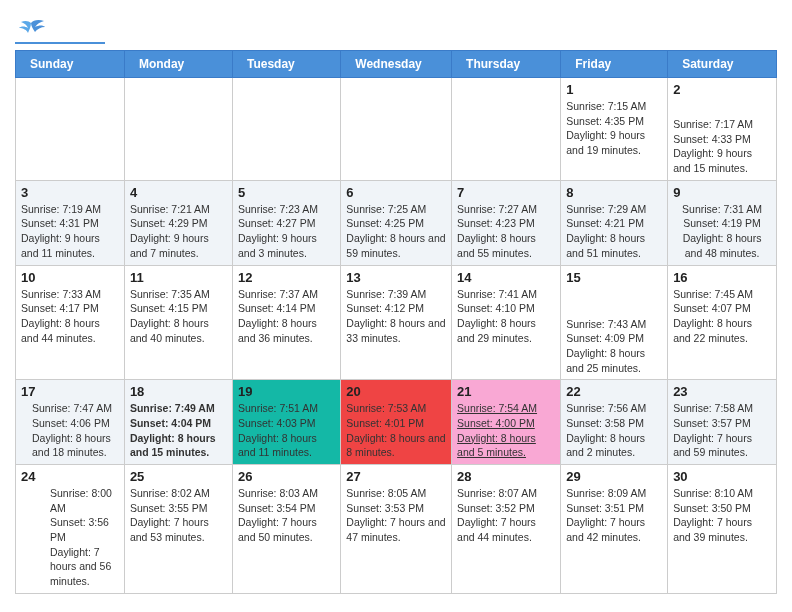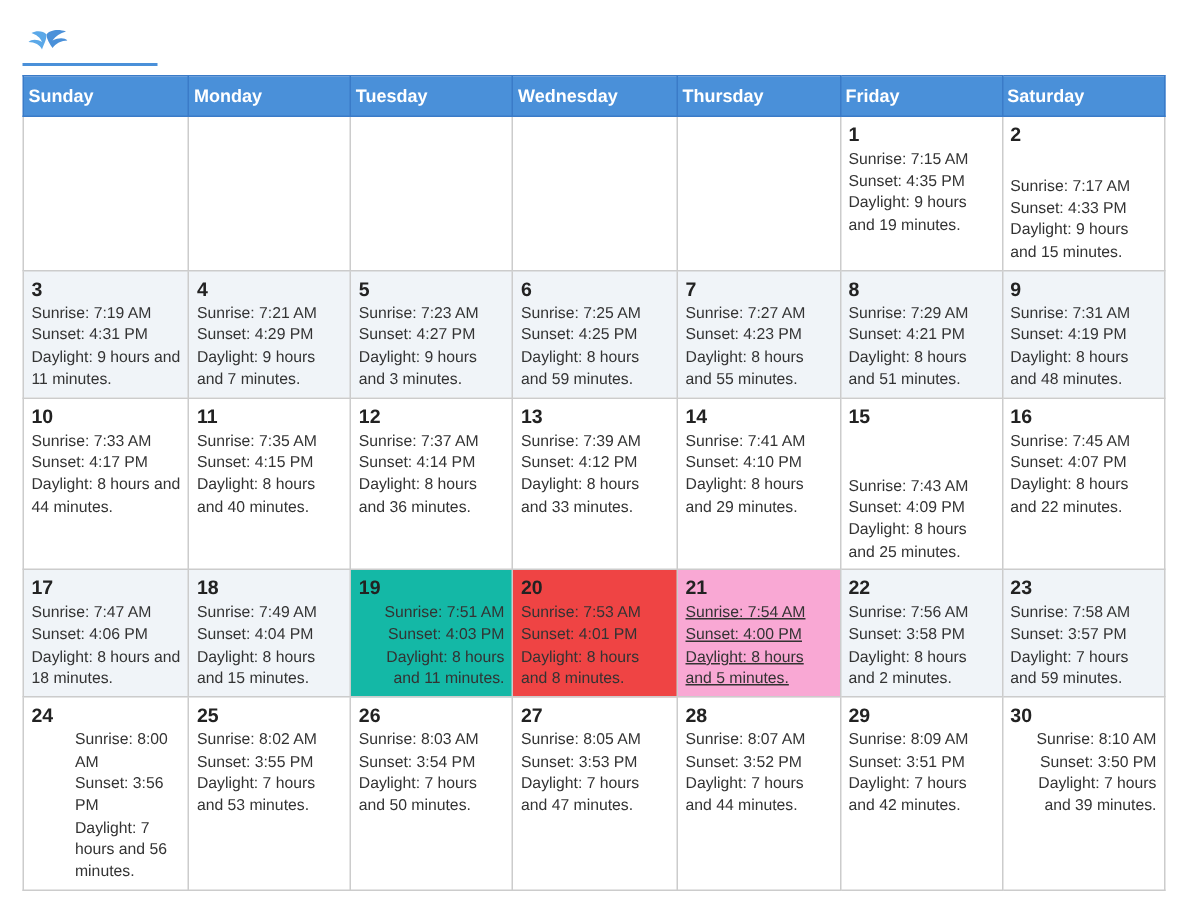--- a/index.html
+++ b/index.html
@@ -65,21 +65,21 @@
     .calendar-table {
       width: 100%;
       border-collapse: collapse;
       font-size: 11px;
     }
     .calendar-table th {
       background: #4a90d9;
       color: #fff;
       font-weight: bold;
       text-align: left;
-      padding: 6px 3px;
+      padding: 6px 14px;
       font-size: 12px;
       border: 1px solid #3a7bc8;
     }
     .calendar-table td {
       border: 1px solid #ccc;
       vertical-align: top;
       padding: 4px 5px;
       width: 113px;
       height: 80px;
       background: #fff;
@@ -188,21 +188,21 @@
 Daylight: 8 hours and 55 minutes.</div>
         </td>
         <td style="background: rgb(240, 244, 248);">
           <span class="day-number">8</span>
           <div class="day-info" style="white-space: pre-line;">Sunrise: 7:29 AM
 Sunset: 4:21 PM
 Daylight: 8 hours and 51 minutes.</div>
         </td>
         <td style="background: rgb(240, 244, 248);">
           <span class="day-number">9</span>
-          <div class="day-info" style="white-space: pre-line;">Sunrise: 7:31 AM
+          <div class="day-info" style="white-space: pre-line; text-align: center;">Sunrise: 7:31 AM
 Sunset: 4:19 PM
 Daylight: 8 hours and 48 minutes.</div>
         </td>
       </tr>
       <tr>
         <td>
           <span class="day-number">10</span>
           <div class="day-info" style="white-space: pre-line;">Sunrise: 7:33 AM
 Sunset: 4:17 PM
 Daylight: 8 hours and 44 minutes.</div>
@@ -240,33 +240,33 @@
         <td>
           <span class="day-number">16</span>
           <div class="day-info" style="white-space: pre-line;">Sunrise: 7:45 AM
 Sunset: 4:07 PM
 Daylight: 8 hours and 22 minutes.</div>
         </td>
       </tr>
       <tr>
         <td style="background: rgb(240, 244, 248);">
           <span class="day-number">17</span>
-          <div class="day-info" style="white-space: pre-line;">Sunrise: 7:47 AM
+          <div class="day-info" style="white-space: pre-line; margin-left: 11px;">Sunrise: 7:47 AM
 Sunset: 4:06 PM
 Daylight: 8 hours and 18 minutes.</div>
         </td>
         <td style="background: rgb(240, 244, 248);">
           <span class="day-number">18</span>
-          <div class="day-info" style="white-space: pre-line;">Sunrise: 7:49 AM
+          <div class="day-info" style="white-space: pre-line; font-weight: bold;">Sunrise: 7:49 AM
 Sunset: 4:04 PM
 Daylight: 8 hours and 15 minutes.</div>
         </td>
         <td style="background: #14b8a6;">
           <span class="day-number">19</span>
-          <div class="day-info" style="white-space: pre-line; text-align: right;">Sunrise: 7:51 AM
+          <div class="day-info" style="white-space: pre-line;">Sunrise: 7:51 AM
 Sunset: 4:03 PM
 Daylight: 8 hours and 11 minutes.</div>
         </td>
         <td style="background: #ef4444;">
           <span class="day-number">20</span>
           <div class="day-info" style="white-space: pre-line;">Sunrise: 7:53 AM
 Sunset: 4:01 PM
 Daylight: 8 hours and 8 minutes.</div>
         </td>
         <td style="background: #f9a8d4;">
@@ -320,19 +320,19 @@
 Daylight: 7 hours and 44 minutes.</div>
         </td>
         <td>
           <span class="day-number">29</span>
           <div class="day-info" style="white-space: pre-line;">Sunrise: 8:09 AM
 Sunset: 3:51 PM
 Daylight: 7 hours and 42 minutes.</div>
         </td>
         <td>
           <span class="day-number">30</span>
-          <div class="day-info" style="white-space: pre-line; text-align: right;">Sunrise: 8:10 AM
+          <div class="day-info" style="white-space: pre-line;">Sunrise: 8:10 AM
 Sunset: 3:50 PM
 Daylight: 7 hours and 39 minutes.</div>
         </td>
       </tr>
     </tbody>
 </table>
 
 </body></html>

